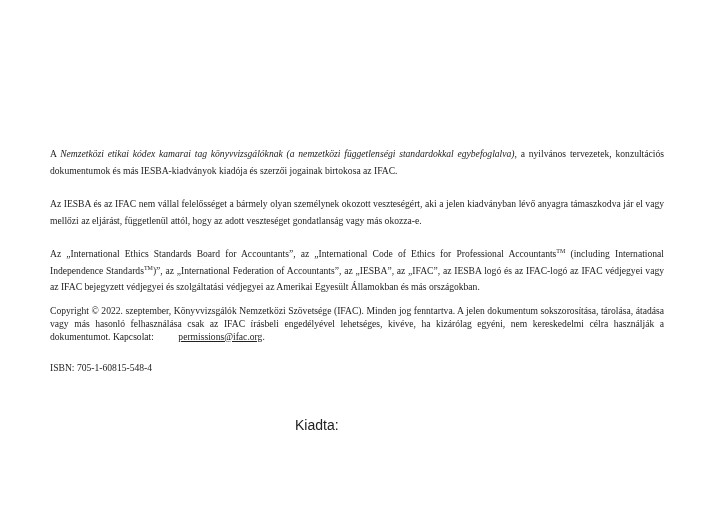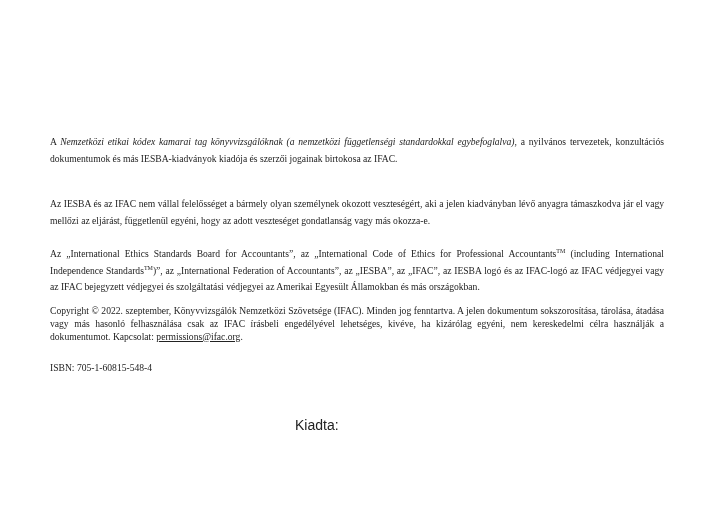--- a/index.html
+++ b/index.html
@@ -2,35 +2,35 @@
 <html><head>
   <meta charset="utf-8">
   <style>
     html, body { margin: 0; padding: 0; background: #ffffff; }
     body { width: 713px; height: 516px; position: relative; overflow: hidden;
            font-family: "Liberation Serif", serif; color: #222; }
     .para { position: absolute; left: 50px; width: 614px; font-size: 9.6px;
             line-height: 16.5px; text-align: justify; }
     .para i { font-style: italic; }
     sup { font-size: 6px; line-height: 0; vertical-align: 4px; }
-    #p1 { top: 134px; }
+    #p1 { top: 146px; }
     #p2 { top: 196px; }
     #p3 { top: 246px; }
     #p4 { top: 305px; line-height: 12.8px; }
     #p5 { top: 360px; }
-    .link { text-decoration: underline; color: #222; }
+    .link { text-decoration: underline; color: #222; margin-left: 22px; }
     #kiadta { position: absolute; left: 295px; top: 417px; font-family: "Liberation Sans", sans-serif;
               font-size: 14px; color: #222; }
   </style>
 </head>
 <body>
 
 <div class="para" id="p1"><span>A </span><i>Nemzetközi etikai kódex kamarai tag könyvvizsgálóknak (a nemzetközi függetlenségi standardokkal egybefoglalva)</i><span>, a nyilvános tervezetek, konzultációs dokumentumok és más IESBA-kiadványok kiadója és szerzői jogainak birtokosa az IFAC.</span></div>
 
-<div class="para" id="p2">Az IESBA és az IFAC nem vállal felelősséget a bármely olyan személynek okozott veszteségért, aki a jelen kiadványban lévő anyagra támaszkodva jár el vagy mellőzi az eljárást, függetlenül egyéni, hogy az adott veszteséget gondatlanság vagy más okozza-e.</div>
+<div class="para" id="p2">Az IESBA és az IFAC nem vállal felelősséget a bármely olyan személynek okozott veszteségért, aki a jelen kiadványban lévő anyagra támaszkodva jár el vagy mellőzi az eljárást, függetlenül attól, hogy az adott veszteséget gondatlanság vagy más okozza-e.</div>
 
 <div class="para" id="p3"><span>Az „International Ethics Standards Board for Accountants”, az „International Code of Ethics for Professional Accountants</span><sup>TM</sup><span> (including International Independence Standards</span><sup>TM</sup><span>)”, az „International Federation of Accountants”, az „IESBA”, az „IFAC”, az IESBA logó és az IFAC-logó az IFAC védjegyei vagy az IFAC bejegyzett védjegyei és szolgáltatási védjegyei az Amerikai Egyesült Államokban és más országokban.</span></div>
 
 <div class="para" id="p4"><span>Copyright © 2022. szeptember, Könyvvizsgálók Nemzetközi Szövetsége (IFAC). Minden jog fenntartva. A jelen dokumentum sokszorosítása, tárolása, átadása vagy más hasonló felhasználása csak az IFAC írásbeli engedélyével lehetséges, kivéve, ha kizárólag egyéni, nem kereskedelmi célra használják a dokumentumot. Kapcsolat: </span><a class="link">permissions@ifac.org</a><span>.</span></div>
 
 <div class="para" id="p5">ISBN: 705-1-60815-548-4</div>
 
 <div id="kiadta">Kiadta:</div>
 
 </body></html>

